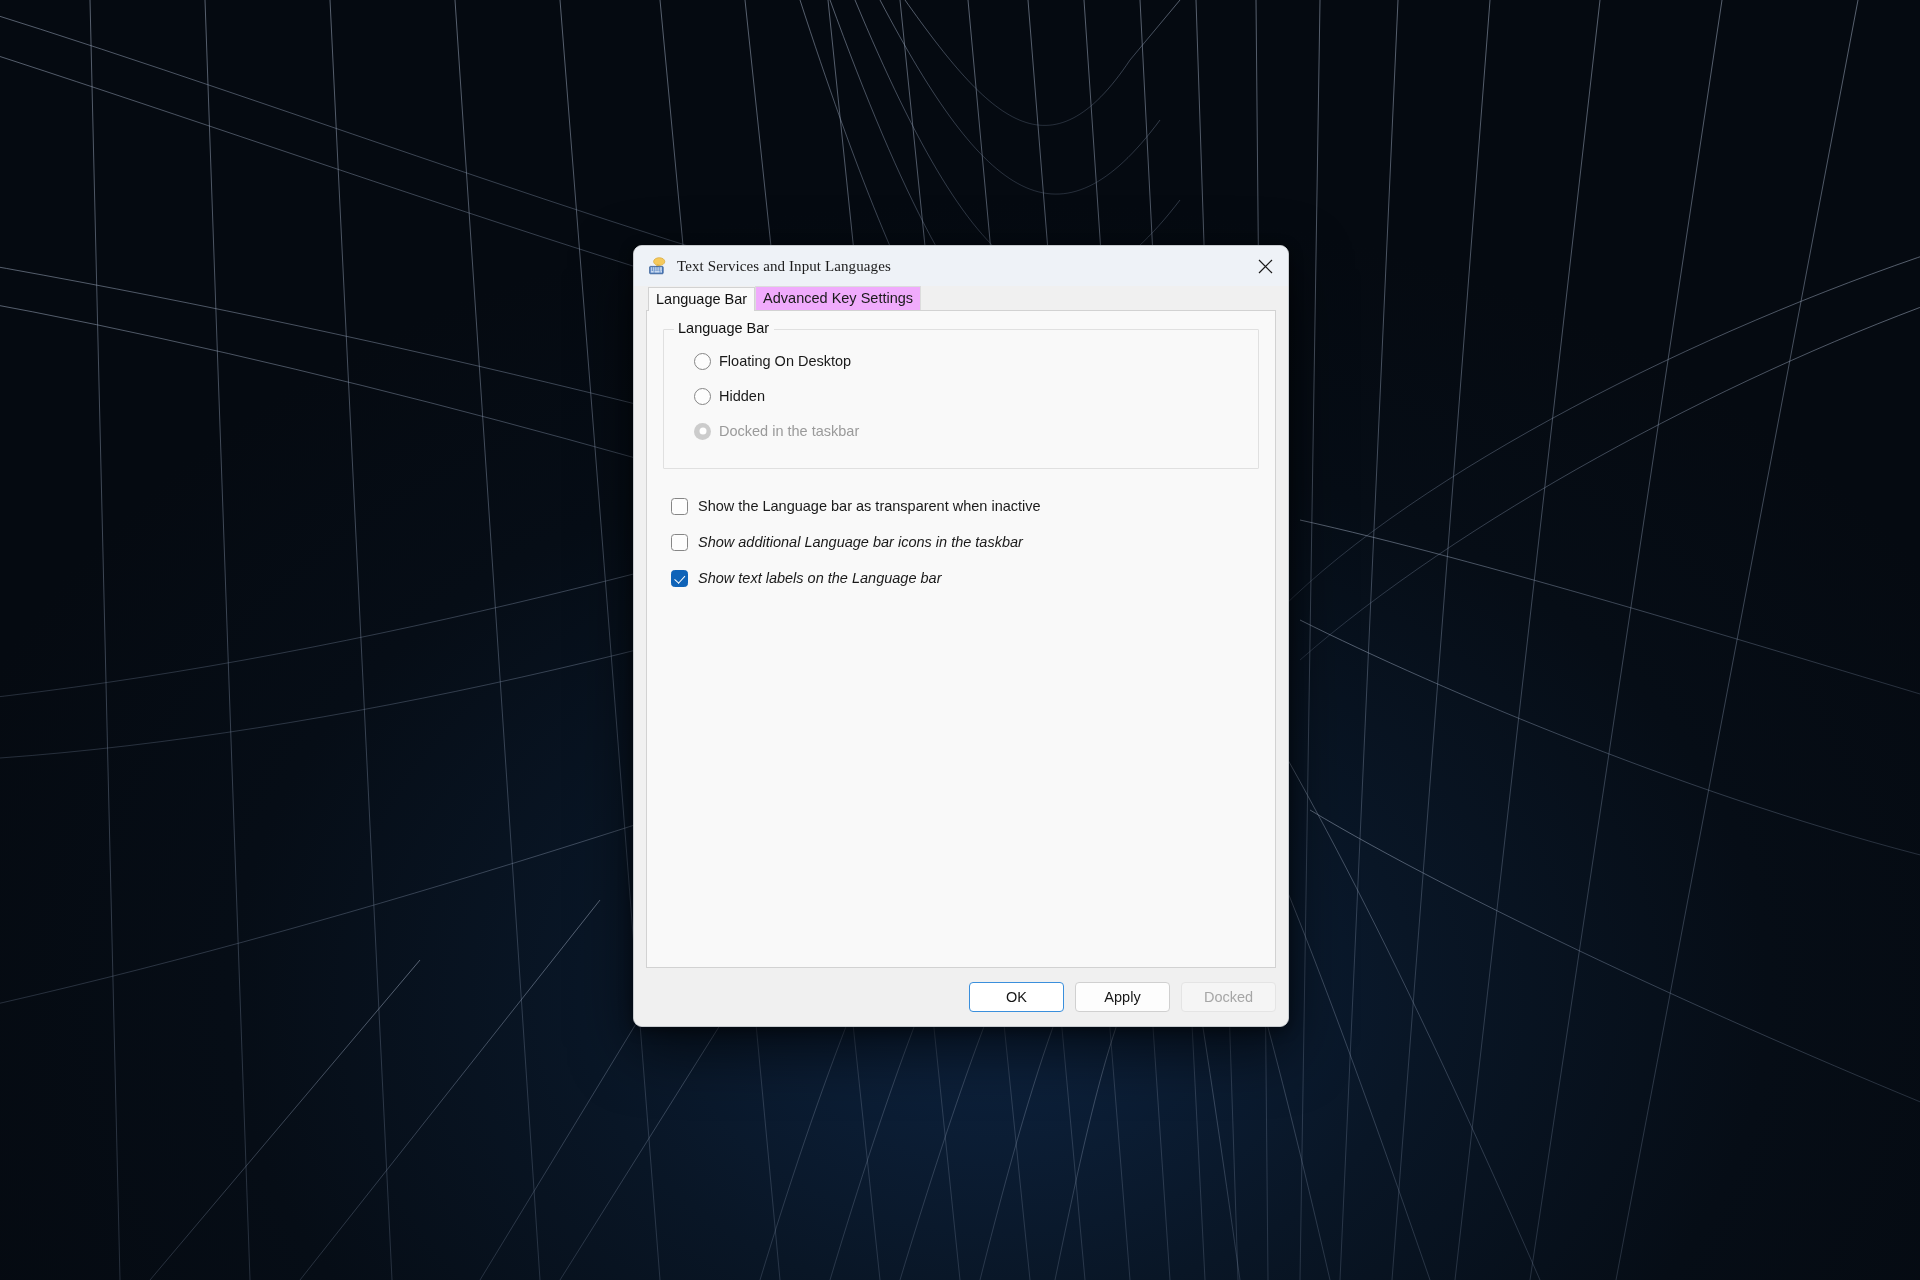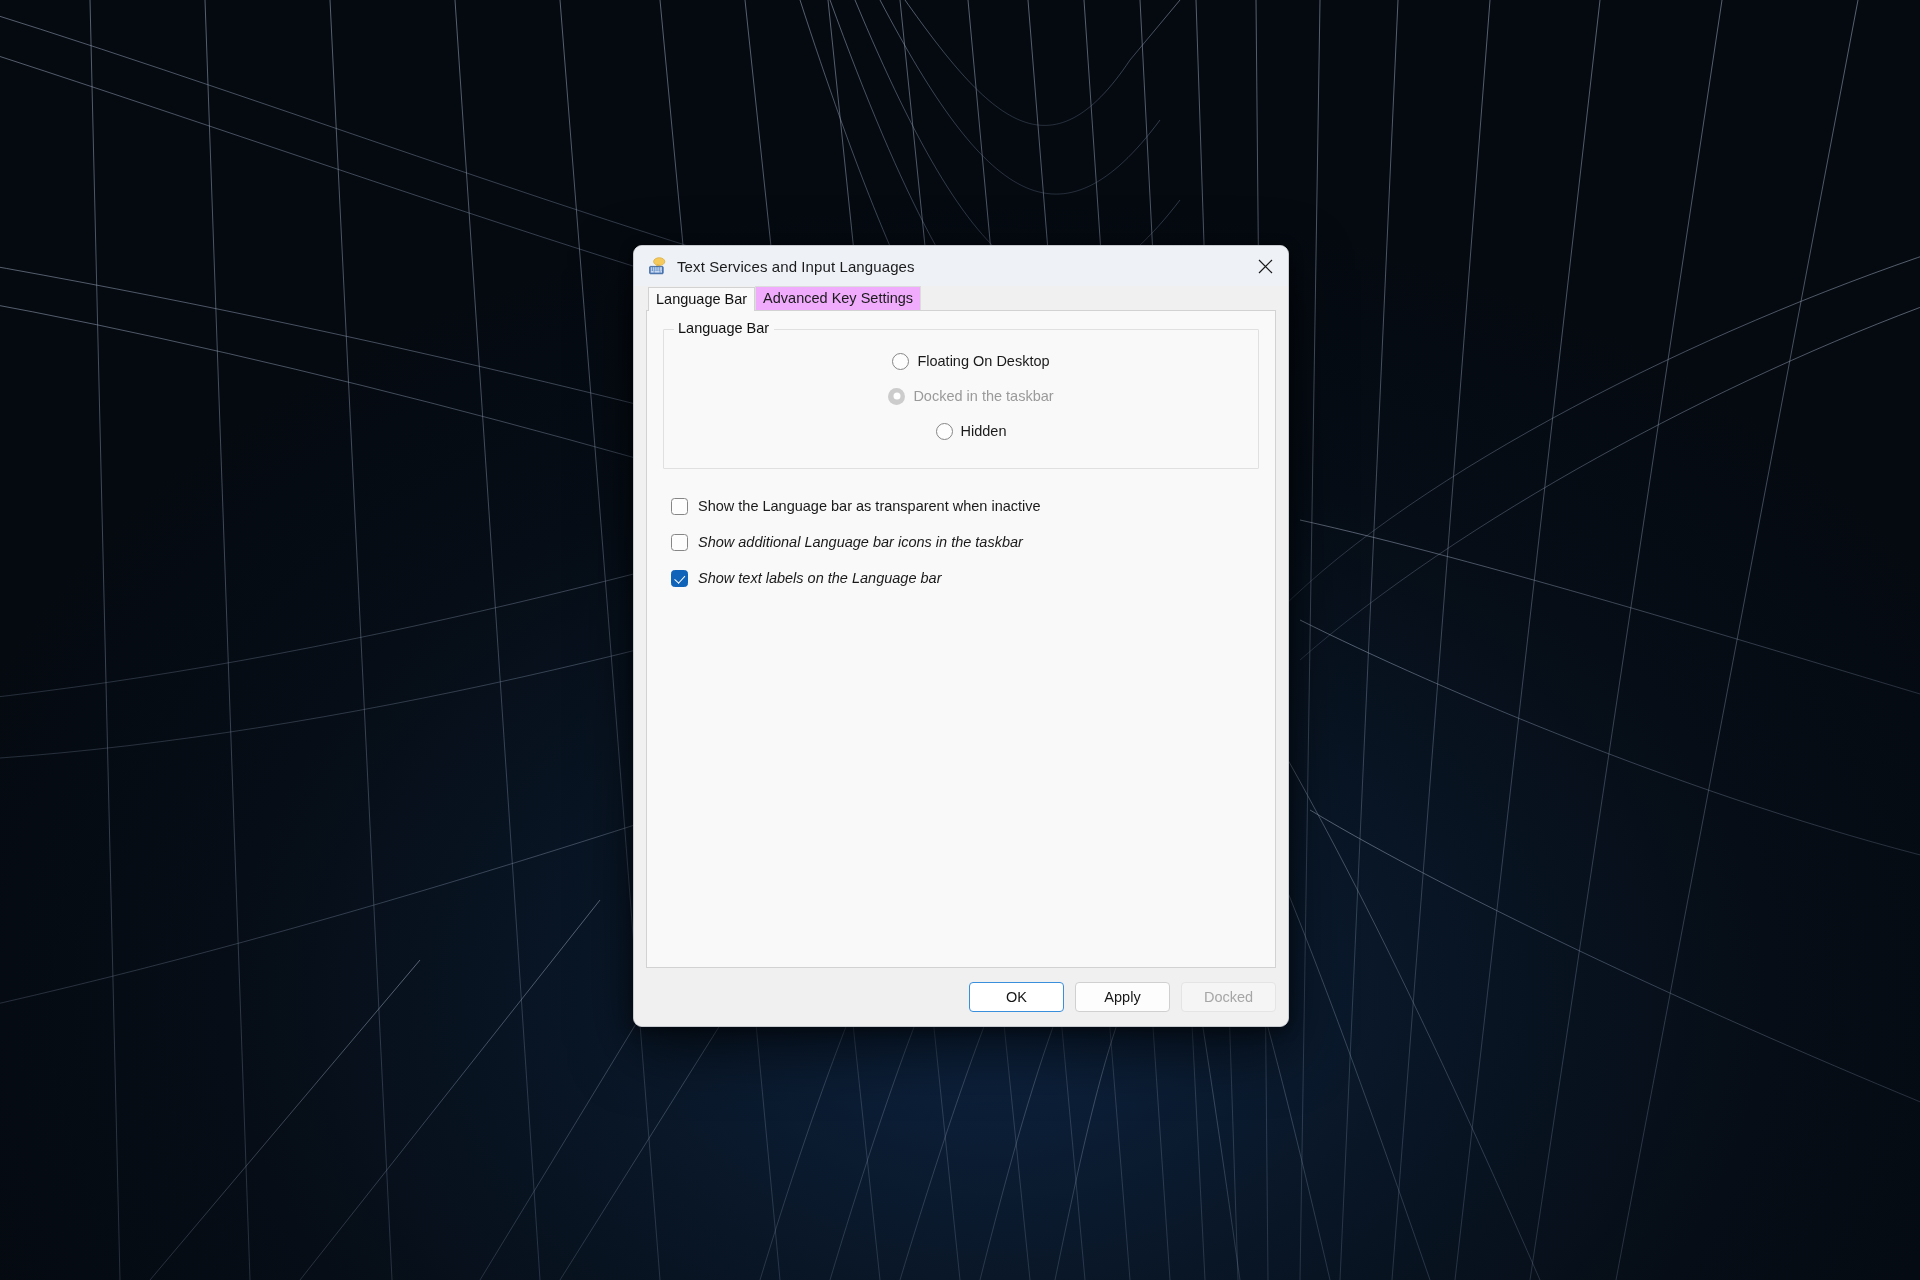--- a/index.html
+++ b/index.html
@@ -40,20 +40,21 @@
   }
 
   
   #titlebar {
     height: 40px;
     background: #eef2f7;
     display: flex;
     align-items: center;
     flex: 0 0 auto;
     position: relative;
+    font-family: Liberation Serif, serif;
   }
   #title-icon {
     width: 20px; height: 20px;
     margin-left: 14px; margin-right: 9px;
     flex: 0 0 auto;
   }
   #title-text {
     font-size: 15px;
     color: #1b1b1b;
     letter-spacing: 0.1px;
@@ -132,21 +133,20 @@
     font-size: 14.5px;
     color: #111;
   }
 
   .radio-row {
     display: flex;
     align-items: center;
     height: 30px;
     margin-left: 20px;
     cursor: default;
-    justify-content: center;
   }
   .radio-row + .radio-row { margin-top: 5px; }
   .radio {
     width: 17px; height: 17px;
     border-radius: 50%;
     border: 1.6px solid #868686;
     background: #fdfdfd;
     flex: 0 0 auto;
     margin-right: 8px;
     position: relative;
@@ -355,27 +355,27 @@
 
       <div id="groupbox">
         <div id="groupbox-label">Language Bar</div>
 
         <div class="radio-row">
           <span class="radio"></span>
           <span class="radio-label">Floating On Desktop</span>
         </div>
 
         <div class="radio-row">
+          <span class="radio"></span>
+          <span class="radio-label">Hidden</span>
+        </div>
+
+        <div class="radio-row">
           <span class="radio disabled-checked"></span>
           <span class="radio-label disabled">Docked in the taskbar</span>
-        </div>
-
-        <div class="radio-row">
-          <span class="radio"></span>
-          <span class="radio-label">Hidden</span>
         </div>
       </div>
 
       <div id="checks">
         <div class="check-row">
           <span class="checkbox"></span>
           <span class="check-label">Show the Language bar as transparent when inactive</span>
         </div>
         <div class="check-row">
           <span class="checkbox"></span>

